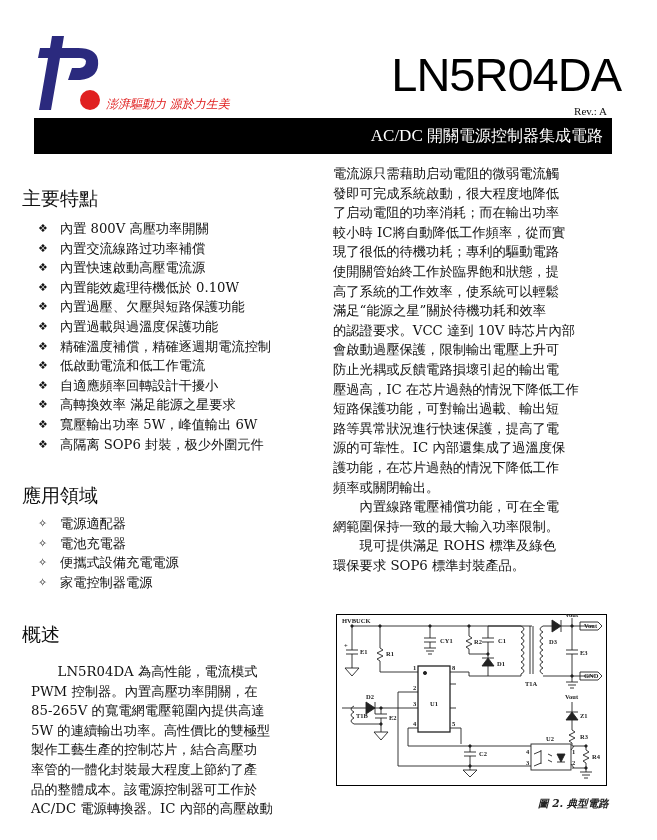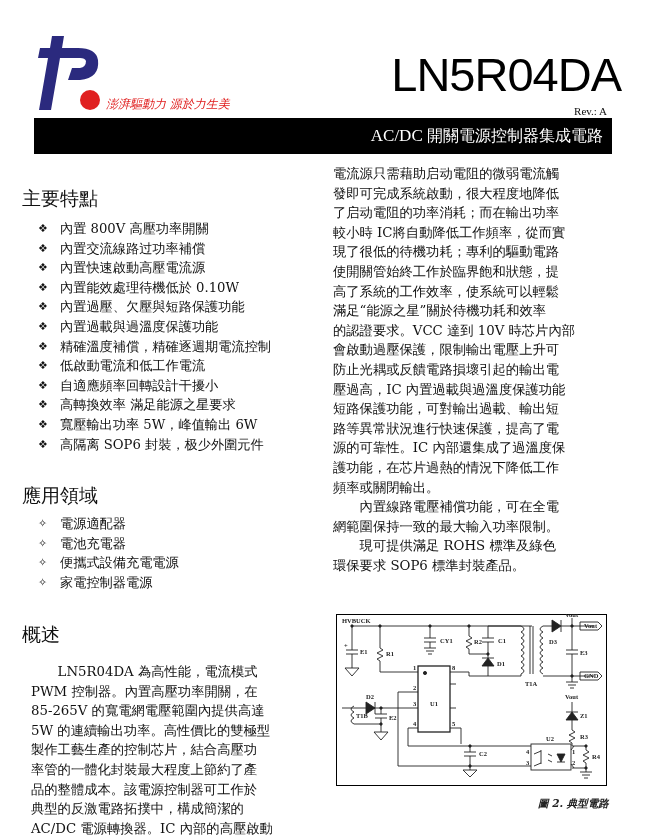--- a/index.html
+++ b/index.html
@@ -118,37 +118,36 @@
 
 <div class="sec-h" style="top:622px;">概述</div>
 <div class="para" style="left:31px; top:654px;margin-top:8px;">
   <div>　　LN5R04DA 為高性能，電流模式</div>
   <div>PWM 控制器。內置高壓功率開關，在</div>
   <div>85-265V 的寬電網電壓範圍內提供高達</div>
   <div>5W 的連續輸出功率。高性價比的雙極型</div>
   <div>製作工藝生產的控制芯片，結合高壓功</div>
   <div>率管的一體化封裝最大程度上節約了產</div>
   <div>品的整體成本。該電源控制器可工作於</div>
-  <div>典型的反激電路拓撲中，構成簡潔的</div>
   <div>AC/DC 電源轉換器。IC 內部的高壓啟動</div>
 </div>
 
 <div class="para" style="left:333px; top:164px;">
   <div>電流源只需藉助启动電阻的微弱電流觸</div>
   <div>發即可完成系統啟動，很大程度地降低</div>
   <div>了启动電阻的功率消耗；而在輸出功率</div>
   <div>較小時 IC將自動降低工作頻率，從而實</div>
   <div>現了很低的待機功耗；專利的驅動電路</div>
   <div>使開關管始終工作於臨界飽和狀態，提</div>
   <div>高了系統的工作效率，使系統可以輕鬆</div>
   <div>滿足“能源之星”關於待機功耗和效率</div>
   <div>的認證要求。VCC 達到 10V 時芯片內部</div>
   <div>會啟動過壓保護，限制輸出電壓上升可</div>
   <div>防止光耦或反饋電路損壞引起的輸出電</div>
-  <div>壓過高，IC 內置過載與過溫度保護功能</div>
+  <div>壓過高，IC 在芯片過熱的情況下降低工作</div>
   <div>短路保護功能，可對輸出過載、輸出短</div>
   <div>路等異常狀況進行快速保護，提高了電</div>
   <div>源的可靠性。IC 內部還集成了過溫度保</div>
   <div>護功能，在芯片過熱的情況下降低工作</div>
   <div>頻率或關閉輸出。</div>
   <div>　　內置線路電壓補償功能，可在全電</div>
   <div>網範圍保持一致的最大輸入功率限制。</div>
   <div>　　現可提供滿足 ROHS 標準及綠色</div>
   <div>環保要求 SOP6 標準封裝產品。</div>
 </div>

